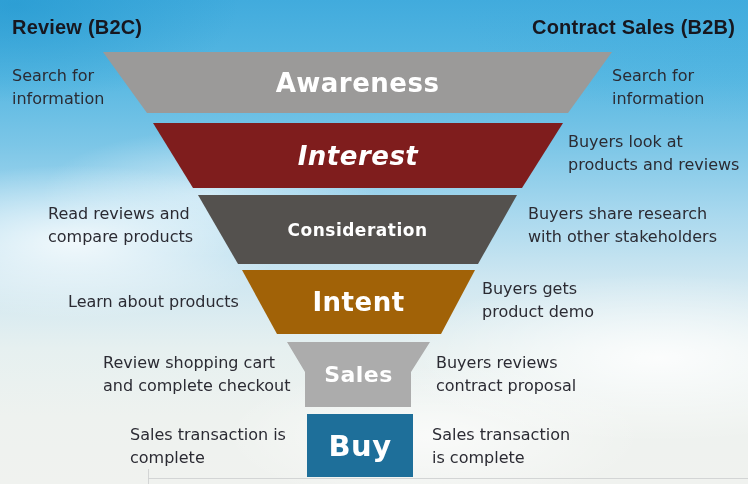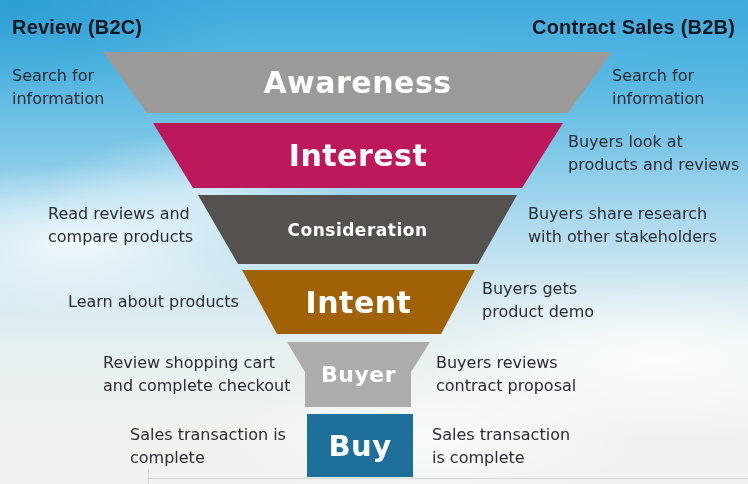--- a/index.html
+++ b/index.html
@@ -46,21 +46,21 @@
   }
   .col-title.left  { left: 12px; }
   .col-title.right { right: 13px; text-align: right; }
 
   .stage {
     position: absolute;
     display: flex; align-items: center; justify-content: center;
   }
   .stage-label {
     color: #ffffff; font-weight: 700;
-    font-size: 30px; letter-spacing: 0.5px;
+    font-size: 26px; letter-spacing: 0.5px;
     white-space: nowrap;
   }
   .s-awareness     { left:103px; top:52px;  width:509px; height:61px;
                      clip-path: polygon(0 0, 100% 0, calc(100% - 44px) 100%, 44px 100%); }
   .s-interest      { left:153px; top:123px; width:410px; height:65px;
                      clip-path: polygon(0 0, 100% 0, calc(100% - 41px) 100%, 40px 100%); }
   .s-consideration { left:198px; top:195px; width:319px; height:69px;
                      clip-path: polygon(0 0, 100% 0, calc(100% - 39px) 100%, 40px 100%); }
   .s-intent        { left:242px; top:270px; width:233px; height:64px;
                      clip-path: polygon(0 0, 100% 0, calc(100% - 34px) 100%, 35px 100%); }
@@ -97,31 +97,31 @@
 
 <div class="canvas">
   <div class="sky"></div>
 
   <div class="col-title left">Review (B2C)</div>
   <div class="col-title right">Contract Sales (B2B)</div>
 
   <div class="stage s-awareness" style="background-color: rgb(155, 154, 153);">
     <span class="stage-label">Awareness</span>
   </div>
-  <div class="stage s-interest" style="background-color: #be185d;">
+  <div class="stage s-interest" style="background-color: #7f1d1d; font-style: italic;">
     <span class="stage-label">Interest</span>
   </div>
   <div class="stage s-consideration" style="background-color: rgb(84, 81, 78);">
     <span class="stage-label">Consideration</span>
   </div>
   <div class="stage s-intent" style="background-color: #a16207;">
     <span class="stage-label">Intent</span>
   </div>
   <div class="stage s-eval" style="background-color: rgb(172, 172, 172);">
-    <span class="stage-label">Buyer</span>
+    <span class="stage-label">Sales</span>
   </div>
   <div class="stage s-buy" style="background-color: rgb(30, 111, 154);">
     <span class="stage-label">Buy</span>
   </div>
 
   <div class="side b2c r1">Search for
 information</div>
   <div class="side b2c r3">Read reviews and
 compare products</div>
   <div class="side b2c r4">Learn about products</div>

